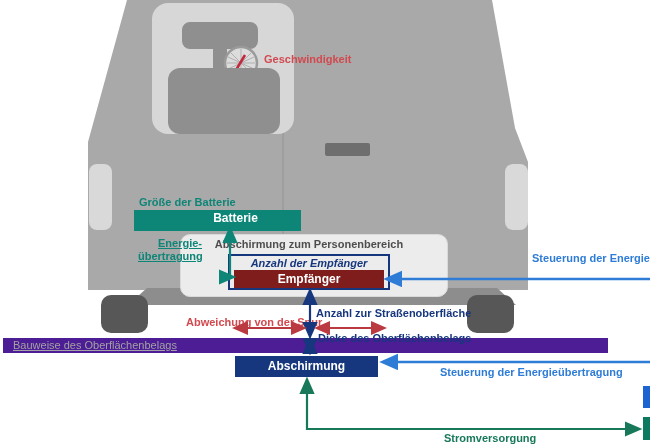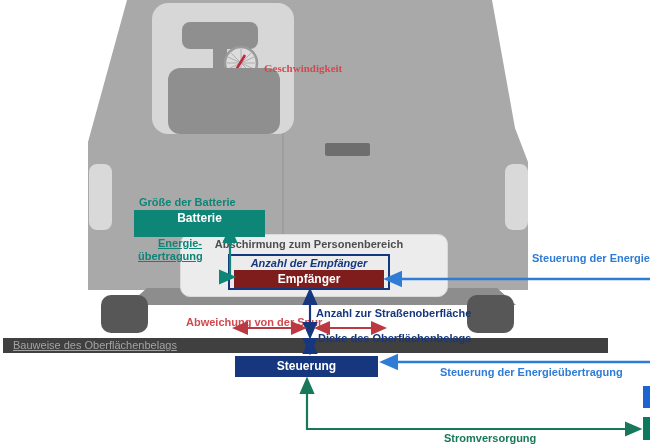--- a/index.html
+++ b/index.html
@@ -51,46 +51,46 @@
 
     <rect x="89" y="164" width="23" height="66" rx="8" fill="#D9D9D9"></rect>
     <rect x="505" y="164" width="23" height="66" rx="8" fill="#D9D9D9"></rect>
 
     <polygon points="147,288 497,288 516,305 128,305" fill="#8D8D8D"></polygon>
 
     <rect x="101" y="295" width="47" height="38" rx="10" fill="#575757"></rect>
     <rect x="467" y="295" width="47" height="38" rx="10" fill="#575757"></rect>
   </svg>
 
-  <div id="road-bar" class="abs" style="left:3px;top:338px;width:605px;height:15px;background:#404040;">
+  <div id="road-bar" class="abs" style="left:3px;top:338px;width:605px;height:15px;background:#4c1d95;">
     <span class="abs" style="left:10px;top:1px;font-size:11px;color:#A3A3A3;line-height:13px;">Bauweise des Oberflächenbelags</span>
   </div>
 
   <div id="panel" class="abs" style="left:180px;top:234px;width:266px;height:61px;background:#ECECEC;
               border:1px solid #DADADA;border-radius:10px;"></div>
   <div class="lbl z4" style="left:186px;top:238px;width:246px;text-align:center;color:#4E4E4E;">Abschirmung zum Personenbereich</div>
   <div class="abs z4" style="left:228px;top:254px;width:162px;height:36px;border:2px solid #16377E;box-sizing:border-box;"></div>
   <div class="lbl z4" style="left:228px;top:257px;width:162px;text-align:center;color:#16377E;font-style:italic;">Anzahl der Empfänger</div>
   <div class="box z4" style="left:234px;top:270px;width:150px;height:18px;line-height:18px;background:#7f1d1d;">Empfänger</div>
 
   <div class="lbl z4" style="left:139px;top:196px;color:#0D8577;">Größe der Batterie</div>
-  <div class="box z4" style="left:134px;top:210px;width:131px;height:27px;line-height:17px;background:#0D8577;">Batterie</div>
+  <div class="box z4" style="left:134px;top:210px;width:131px;height:21px;line-height:17px;background:#0D8577;padding-left:36px;">Batterie</div>
   <div class="abs z4" style="left:138px;top:237px;width:64px;text-align:right;font-size:11px;
               font-weight:600;line-height:13px;color:#0D8577;">
     <div>Energie-</div>
     <div>übertragung</div>
   </div>
 
-  <div class="lbl z4" style="left:264px;top:62px;color:#D2494F;font-family:Liberation Serif, serif;">Geschwindigkeit</div>
+  <div class="lbl z4" style="left:264px;top:53px;color:#D2494F;">Geschwindigkeit</div>
 
   <div class="lbl z4" style="left:186px;top:308px;color:#D2494F;margin-top:8px;">Abweichung von der Spur</div>
   <div class="lbl z4" style="left:316px;top:307px;color:#16377E;">Anzahl zur Straßenoberfläche</div>
   <div class="lbl z4" style="left:318px;top:332px;color:#16377E;">Dicke des Oberflächenbelags</div>
 
-  <div class="box z4" style="left:235px;top:356px;width:143px;height:21px;line-height:21px;background:#16377E;">Steuerung</div>
+  <div class="box z4" style="left:235px;top:356px;width:143px;height:21px;line-height:21px;background:#16377E;">Abschirmung</div>
 
   <div class="lbl z4" style="right:0px;top:252px;text-align:right;color:#2E7CD6;">Steuerung der Energie</div>
   <div class="lbl z4" style="left:440px;top:366px;width:175px;text-align:center;color:#2E7CD6;">Steuerung der Energieübertragung</div>
   <div class="lbl z4" style="left:444px;top:432px;color:#17795A;">Stromversorgung</div>
 
   <div class="abs z6" style="left:643px;top:386px;width:7px;height:22px;background:#1B64D2;"></div>
   <div class="abs z6" style="left:643px;top:417px;width:7px;height:23px;background:#0D7A60;"></div>
 
   <svg id="arrow-layer" width="650" height="447" viewBox="0 0 650 447">
     <defs>

